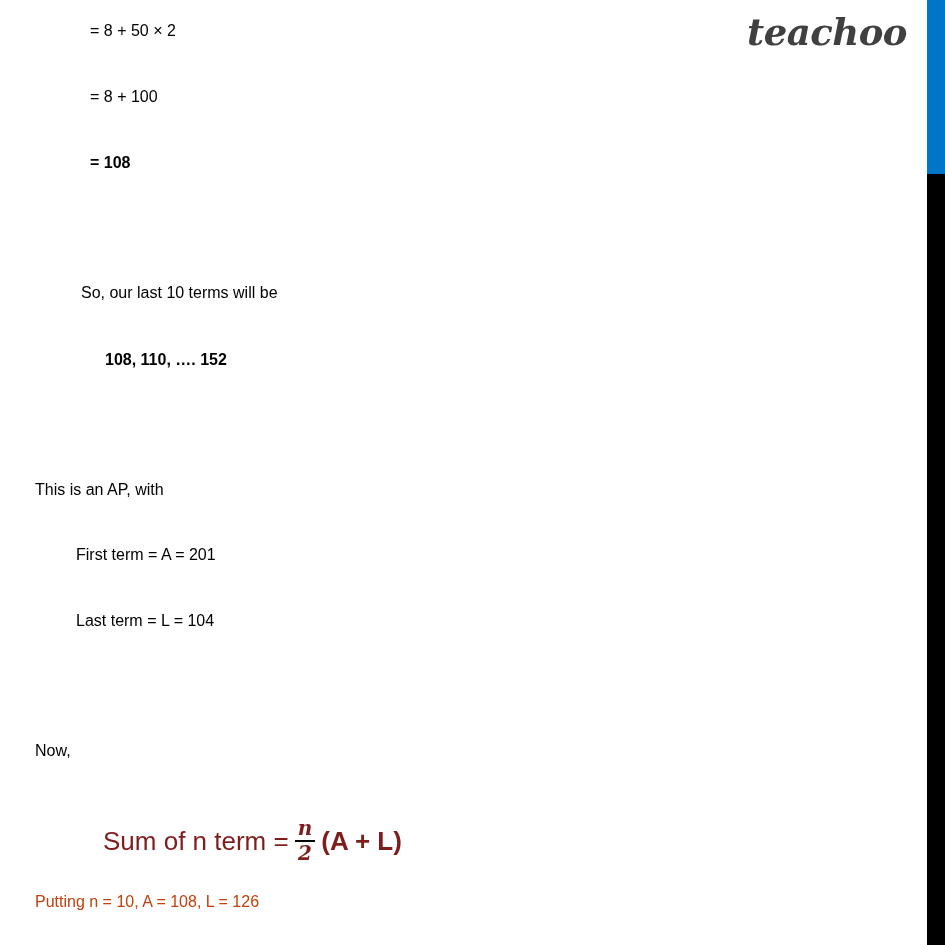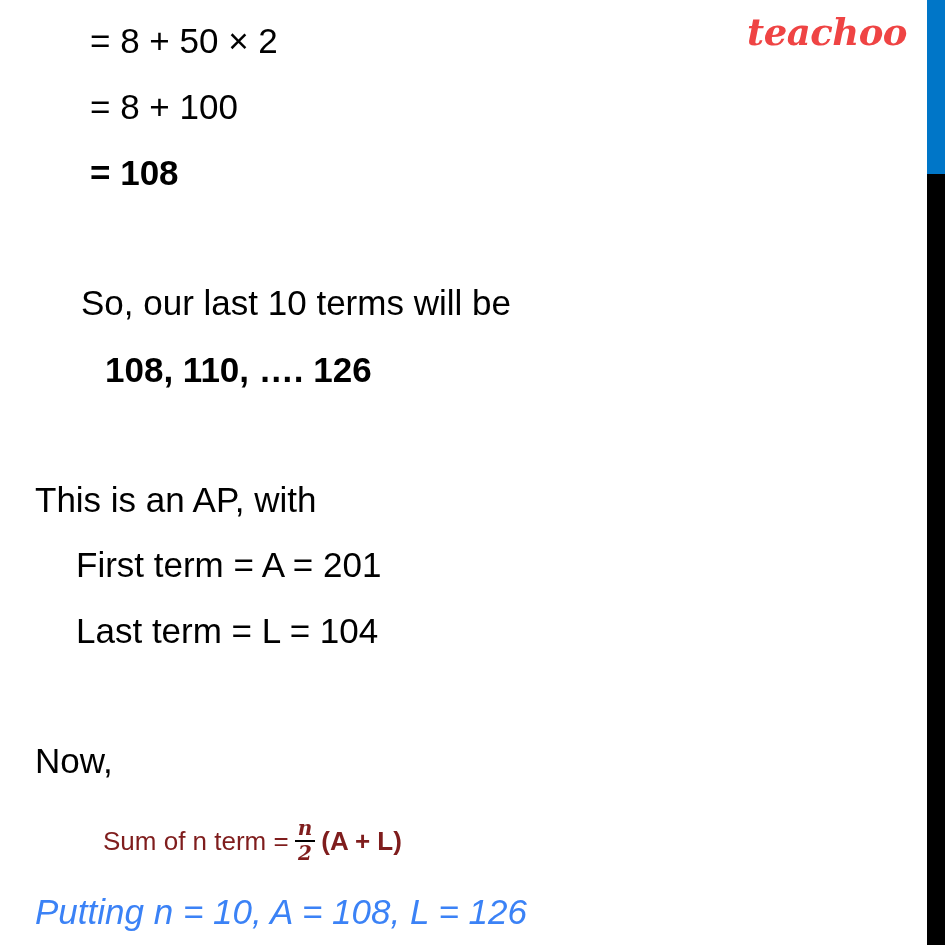--- a/index.html
+++ b/index.html
@@ -39,37 +39,36 @@
   
   #brand-logo {
     position: absolute;
     right: 38px;
     top: 14px;
     font-family: "DejaVu Serif", serif;
     font-weight: bold;
     font-style: italic;
     font-size: 37px;
     letter-spacing: -0.5px;
-    color: #ef4444;
+    color: #404040;
     line-height: 1;
     white-space: nowrap;
   }
 
   
   .line {
     position: absolute;
     white-space: nowrap;
     color: #000000;
-    font-size: 35px;
+    font-size: 16px;
     line-height: 1;
   }
   .line.bold { font-weight: bold; }
   .line.muted {
-    color: #3b82f6;
-    font-style: italic;
+    color: #c2410c;
   }
 
   
   #sum-formula-line {
     position: absolute;
     left: 103px;
     top: 818px;
     display: flex;
     align-items: center;
     white-space: nowrap;
@@ -110,21 +109,21 @@
   <div id="edge-bar-blue"></div>
   <div id="edge-bar-black"></div>
 
   <div id="brand-logo">teachoo</div>
 
   <div id="lines-container">
       <div class="line" style="left: 90px; top: 23px;">= 8 + 50 × 2</div>
       <div class="line" style="left: 90px; top: 89px;">= 8 + 100</div>
       <div class="line bold" style="left: 90px; top: 155px;">= 108</div>
       <div class="line" style="left: 35px; top: 285px; margin-left: 46px;">So, our last 10 terms will be</div>
-      <div class="line bold" style="left: 105px; top: 352px;">108, 110, …. 126</div>
+      <div class="line bold" style="left: 105px; top: 352px;">108, 110, …. 152</div>
       <div class="line" style="left: 35px; top: 482px;">This is an AP, with</div>
       <div class="line" style="left: 76px; top: 547px;">First term = A = 201</div>
       <div class="line" style="left: 76px; top: 613px;">Last term =  L = 104</div>
       <div class="line" style="left: 35px; top: 743px;">Now,</div>
       <div class="line muted" style="left: 35px; top: 894px;">Putting n = 10, A = 108, L = 126</div>
     </div>
 
   <div id="sum-formula-line">
     <span class="seg">Sum of n term =</span>
     <span class="frac">

